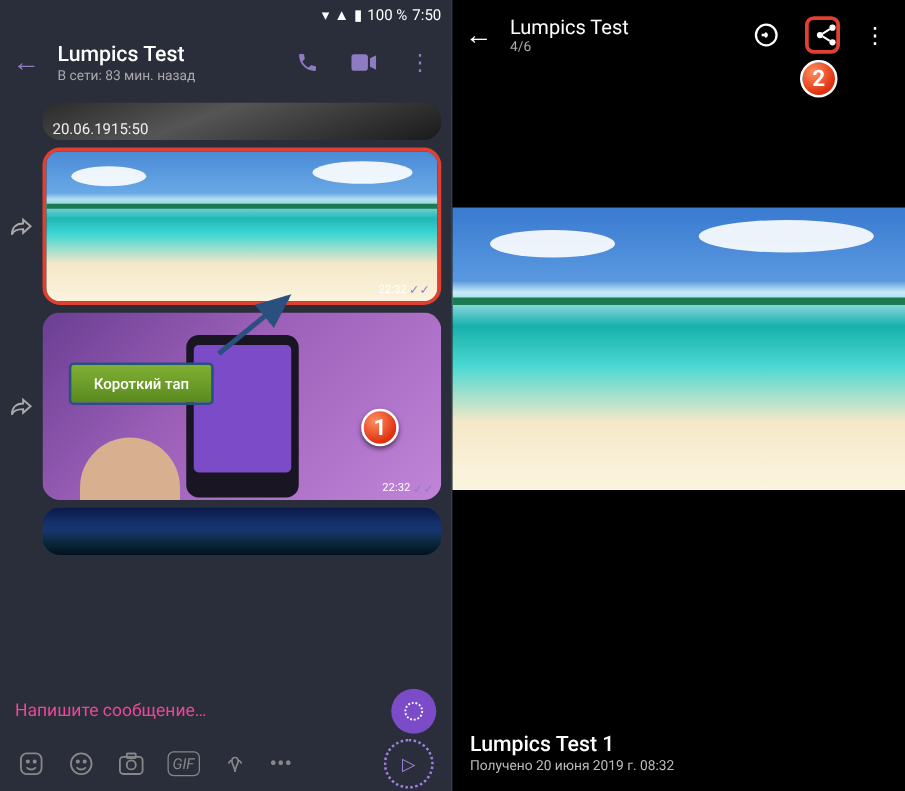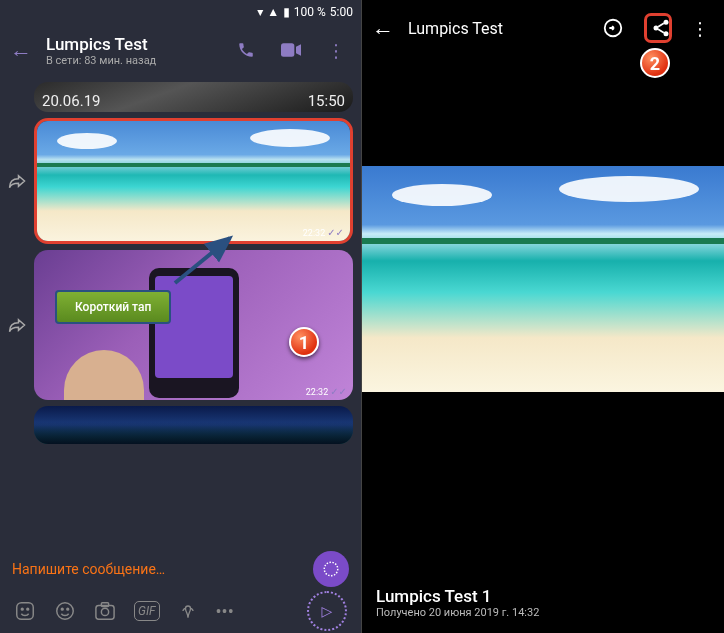--- a/index.html
+++ b/index.html
@@ -67,22 +67,22 @@
   .fwd-icon { color: #aaa; font-size: 16px; width: 20px; text-align: center; }
   .bubble {
     border-radius: 14px;
     overflow: hidden;
     position: relative;
     flex: 1;
   }
   .img-grey {
     height: 30px;
     background: linear-gradient(160deg,#2b2b2b 0%,#555 40%,#1a1a1a 100%);
-    display:flex;justify-content:space-between;align-items:flex-end;
-    padding:2px 8px;color:#eee;font-size:15px;
+    display:flex;justify-content:flex-start;align-items:flex-end;
+    padding:2px 8px;color:#eee;font-size:12px;
   }
   .img-beach {
     height: 120px;
     background: linear-gradient(to bottom,#4a8ad6 0%, #6aa9e6 28%, #b7e0f0 32%, #1fb8b4 45%, #3dd6d2 55%, #f5e8c8 75%, #faf3de 100%);
     position: relative;
   }
   .horizon { position:absolute; top:42px; left:0; right:0; height:4px; background:#1a7a50; }
   .clouds { position:absolute; top:8px; left:10px; right:10px; height:24px; }
   .clouds::before, .clouds::after { content:""; position:absolute; background:#fff; border-radius:50%; opacity:.9;}
   .clouds::before { width:60px;height:16px;left:10px;top:4px;}
@@ -131,21 +131,21 @@
     color:#fff;font-weight:bold;font-size:18px;
     display:flex;align-items:center;justify-content:center;
     box-shadow:0 2px 4px rgba(0,0,0,.6);
     z-index:11;
   }
   .badge1 { left:289px; top:327px; }
   
   .input-bar {
     height: 40px;
     display:flex;align-items:center;padding:0 12px;
-    color:#f97316;font-size:14px;gap:8px;
+    color:#ec4899;font-size:14px;gap:8px;
   }
   .send-btn {
     width:36px;height:36px;border-radius:50%;
     background:#7b4bc8;display:flex;align-items:center;justify-content:center;
     color:#fff;
   }
   .icon-row {
     height:44px;display:flex;align-items:center;gap:18px;
     padding:0 14px;color:#888;font-size:18px;
   }
@@ -187,21 +187,21 @@
 </style>
 </head>
 <body>
 
 <div class="panel-left" style="position:relative;">
   <div class="status-bar">
     <span>▾</span>
     <span>▲</span>
     <span>▮</span>
     <span>100 %</span>
-    <span>5:00</span>
+    <span>7:50</span>
   </div>
 
   <div class="chat-header">
     <span class="back">←</span>
     <div class="title-block">
       <div class="title">Lumpics Test</div>
       <div class="subtitle">В сети: 83 мин. назад</div>
     </div>
     <span class="hdr-icon">
       <svg width="18" height="18" viewBox="0 0 24 24" fill="#8e7cc3">
@@ -332,20 +332,21 @@
   </svg>
   <div class="anno-label">Короткий тап</div>
   <div class="step-badge badge1">1</div>
 </div>
 
 <div class="panel-right">
   <div class="viewer-header">
     <span class="back2">←</span>
     <div class="vh-title">
       <div class="t">Lumpics Test</div>
+      <div class="c">4/6</div>
     </div>
     <span class="vh-icon">
       <svg width="22" height="22" viewBox="0 0 24 24" fill="none" stroke="#fff" stroke-width="2">
           <circle cx="12" cy="12" r="9"></circle>
           <path d="M8 12h5m0 0l-2-2m2 2l-2 2"></path>
         </svg>
     </span>
     <span class="vh-icon share-highlight">
       <svg width="20" height="20" viewBox="0 0 24 24" fill="#fff">
           <circle cx="18" cy="5" r="3"></circle>
@@ -358,15 +359,15 @@
   </div>
   <div class="step-badge badge2">2</div>
 
   <div class="viewer-image">
     <div class="clouds"></div>
     <div class="horizon"></div>
   </div>
 
   <div class="viewer-footer">
     <div class="f1">Lumpics Test 1</div>
-    <div class="f2">Получено 20 июня 2019 г. 14:32</div>
+    <div class="f2">Получено 20 июня 2019 г. 08:32</div>
   </div>
 </div>
 
 </body></html>

